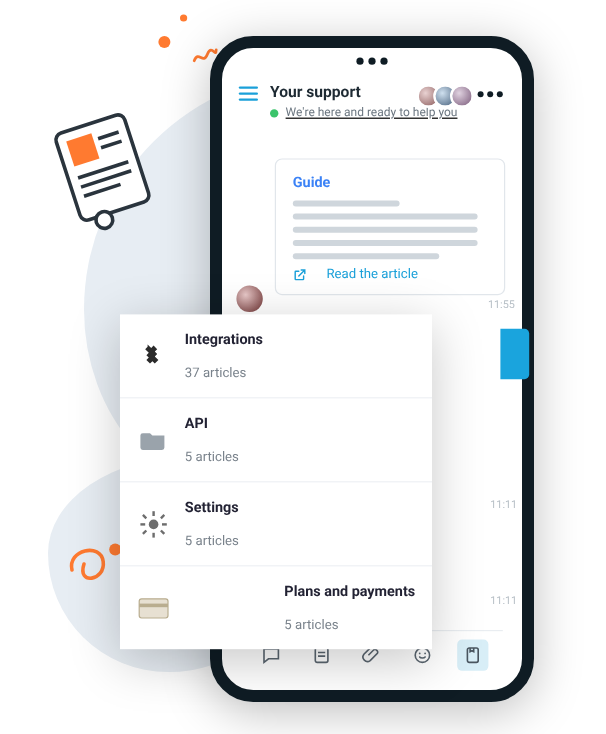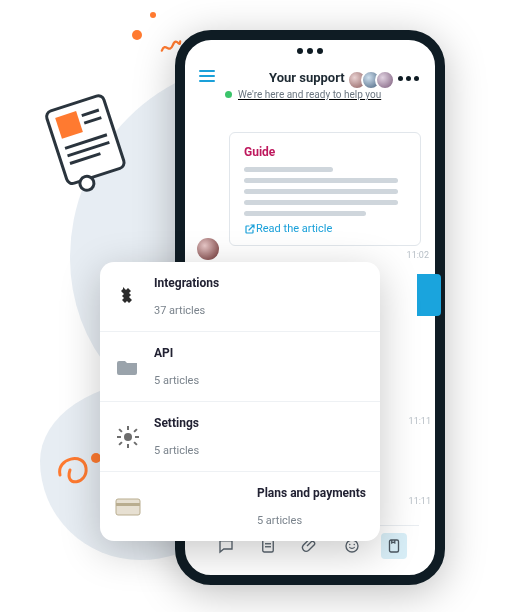--- a/index.html
+++ b/index.html
@@ -16,46 +16,46 @@
   
   .paper{position:absolute;left:35px;top:90px;width:100px;height:110px;z-index:1;}
   
   .phone{position:absolute;left:175px;top:30px;width:270px;height:555px;background:#fff;border-radius:36px;border:10px solid #0f1c24;z-index:2;box-shadow:0 8px 40px rgba(0,0,0,.25);}
   .notch-dots{position:absolute;top:8px;left:50%;transform:translateX(-50%);display:flex;gap:4px;}
   .notch-dots span{width:6px;height:6px;border-radius:50%;background:#0f1c24;}
   .more-dots{position:absolute;top:36px;right:16px;display:flex;gap:3px;}
   .more-dots span{width:5px;height:5px;border-radius:50%;background:#0f1c24;}
   
   .ph-head{position:absolute;top:30px;left:14px;right:14px;}
-  .ph-head-row{display:flex;gap:44px;}
+  .ph-head-row{display:flex;align-items:center;}
   .hamburger{width:16px;height:12px;margin-right:10px;}
   .hamburger span{display:block;height:2px;background:#1aa0d9;border-radius:2px;}
   .hamburger span+span{margin-top:3px;}
   .title{font-size:13px;font-weight:700;color:#1e2a33;}
   .subrow{display:flex;align-items:center;margin-top:4px;margin-left:26px;text-decoration:underline;}
   .dot-on{width:7px;height:7px;border-radius:50%;background:#3bc46b;margin-right:6px;}
   .subtitle{font-size:10px;color:#6b7680;}
   .avatars{position:absolute;top:0;right:26px;display:flex;}
   .av{width:20px;height:20px;border-radius:50%;border:2px solid #fff;margin-left:-6px;background:radial-gradient(circle at 35% 35%,#e9d2d2,#8a5a5a);}
   .av.b{background:radial-gradient(circle at 35% 35%,#cfe0ef,#445e7a);}
   .av.c{background:radial-gradient(circle at 35% 35%,#e0d2e0,#7a5a7a);}
   
   .guide{position:absolute;left:44px;right:14px;top:92px;background:#fff;border:1px solid #e1e6eb;border-radius:6px;padding:12px 14px 10px;}
-  .guide h4{font-size:12px;font-weight:700;color:#be185d;margin-bottom:8px;}
+  .guide h4{font-size:12px;font-weight:700;color:#3b82f6;margin-bottom:8px;}
   .gline{height:5px;background:#cfd6dc;border-radius:3px;margin-bottom:6px;}
   .gline.s{width:55%;}
   .gline.m{width:95%;}
   .gline.n{width:75%;}
-  .read{display:flex;align-items:center;gap:0;margin-top:2px;font-size:11px;color:#1aa0d9;}
+  .read{display:flex;align-items:center;gap:16px;margin-top:2px;font-size:11px;color:#1aa0d9;}
   .sender-av{position:absolute;left:12px;top:198px;width:22px;height:22px;border-radius:50%;background:radial-gradient(circle at 35% 35%,#e8c8c8,#6b2f2f);}
   .time1{position:absolute;right:6px;top:210px;font-size:9px;color:#b7bfc6;}
   
   .bluepeek{position:absolute;right:-6px;top:234px;width:24px;height:42px;background:#1aa4dd;border-radius:0 4px 4px 0;}
   
-  .popup{position:absolute;left:100px;top:262px;width:280px;background:#fff;border-radius:14px;box-shadow:0 10px 40px rgba(0,0,0,.22);z-index:5;overflow:hidden;}
+  .popup{position:absolute;left:100px;top:262px;width:260px;background:#fff;border-radius:0;box-shadow:0 10px 40px rgba(0,0,0,.22);z-index:5;overflow:hidden;}
   .row{display:flex;align-items:center;padding:14px 14px;border-bottom:1px solid #eef1f4;cursor:pointer;}
   .row:last-child{border-bottom:none;justify-content:space-between;}
   .ricon{width:28px;height:28px;margin-right:12px;display:flex;align-items:center;justify-content:center;}
   .rtext .rtitle{font-size:12px;font-weight:700;color:#223;}
   .rtext .rcount{font-size:11px;color:#7a838c;margin-top:14px;}
   
   .time2{position:absolute;right:4px;top:376px;font-size:9px;color:#b7bfc6;z-index:3;}
   .time3{position:absolute;right:4px;top:456px;font-size:9px;color:#b7bfc6;z-index:3;}
   
   .toolbar{position:absolute;left:16px;right:16px;bottom:10px;height:40px;border-top:1px solid #e9edf1;display:flex;align-items:center;justify-content:center;gap:16px;z-index:3;}
@@ -137,21 +137,21 @@
     <div class="gline m"></div>
     <div class="gline n"></div>
     <a class="read">
       <svg width="12" height="12" viewBox="0 0 24 24">
           <path fill="none" stroke="#1aa0d9" stroke-width="2.4" stroke-linecap="round" d="M14 4h6v6M20 4 10 14M18 14v5a1 1 0 0 1-1 1H5a1 1 0 0 1-1-1V7a1 1 0 0 1 1-1h5"></path>
         </svg>
       <span>Read the article</span>
     </a>
   </div>
   <div class="sender-av"></div>
-  <div class="time1">11:02</div>
+  <div class="time1">11:55</div>
 
   <div class="bluepeek"></div>
   <div class="time2">11:11</div>
   <div class="time3">11:11</div>
 
   <div class="toolbar">
     <span class="ticon">
       <svg width="18" height="18" viewBox="0 0 24 24">
           <path fill="none" stroke="currentColor" stroke-width="1.8" d="M4 5h16v11H9l-5 4V5z"></path>
         </svg>

